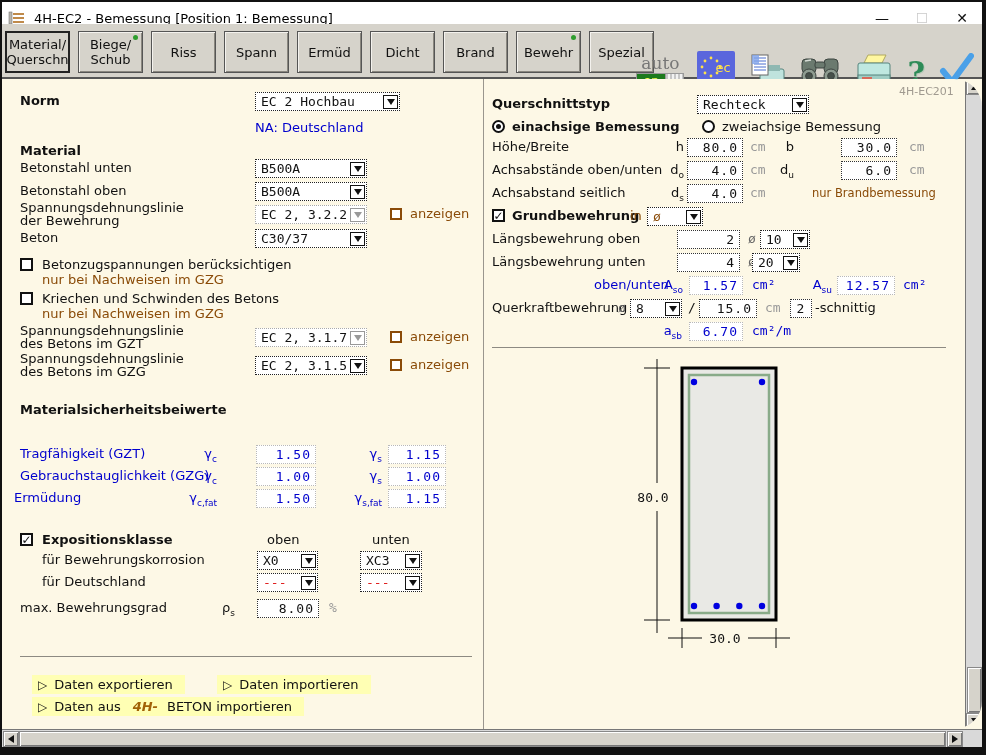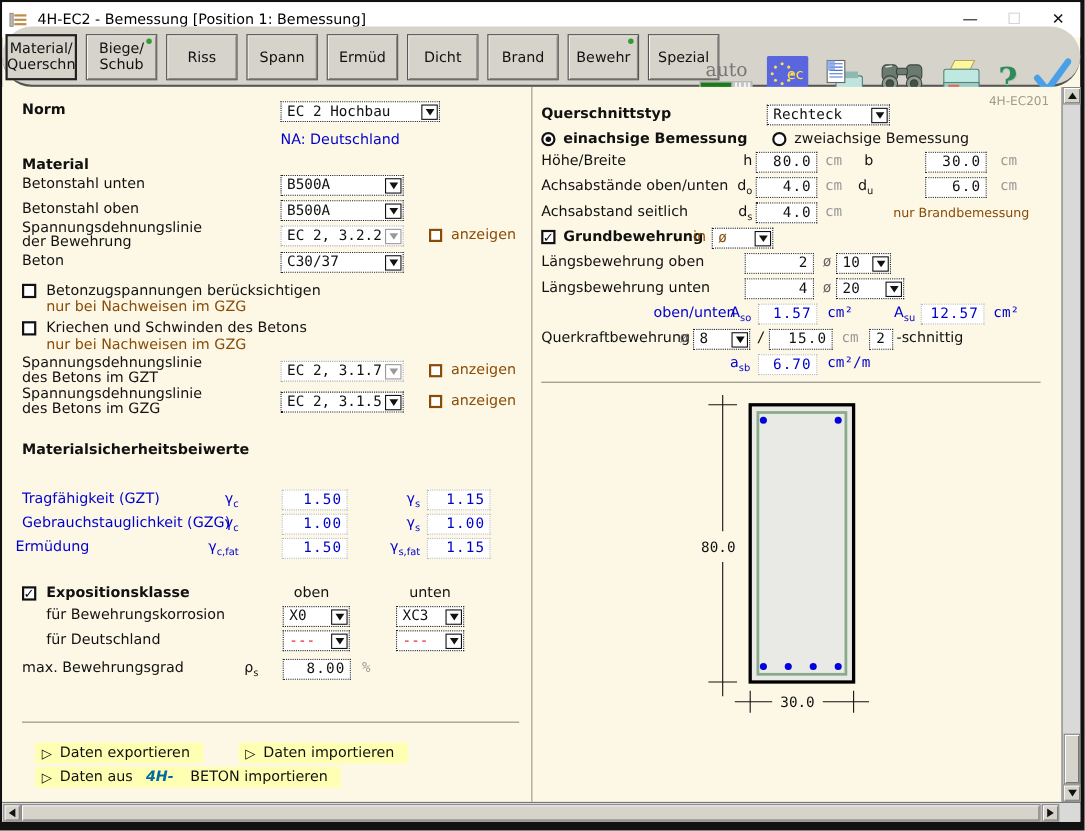--- a/index.html
+++ b/index.html
@@ -11,38 +11,38 @@
     background:#fdf8e6;font-family:"DejaVu Sans",sans-serif;font-size:13px;color:#111;
   }
   
   .titlebar{position:absolute;left:0;top:0;right:0;height:32px;background:#fff;display:flex;align-items:center;}
   .app-icon{width:18px;height:14px;margin-left:6px;display:inline-block;}
   .title{margin-left:8px;font-size:13px;color:#000;}
   .win-btns{margin-left:auto;display:flex;align-items:center;height:100%;}
   .wbtn{width:40px;text-align:center;font-size:14px;line-height:22px;cursor:default;}
   .wbtn.max{color:#c9c9c9;}
   
-  .toolbar{position:absolute;left:0;top:22px;right:0;height:55px;background:#d6d3cb;border-bottom:2px solid #555;border-radius:27px;}
+  .toolbar{position:absolute;left:0;top:22px;right:0;height:55px;background:#d6d3cb;border-bottom:2px solid #555;}
   .tabs{position:absolute;left:3px;top:7px;display:flex;gap:8px;}
   .tab{position:relative;width:65px;height:42px;background:#d6d3cb;border:1px solid #555;
        box-shadow:inset 1px 1px 0 #f4f2ee, inset -1px -1px 0 #8a877f;
        display:flex;flex-direction:column;justify-content:center;align-items:center;
        font-size:13px;line-height:15px;cursor:default;}
   .tab.active{border:2px solid #222;box-shadow:none;}
   .dot{position:absolute;top:3px;right:4px;width:5px;height:5px;border-radius:50%;background:#2f9e2f;}
   .tb-right{position:absolute;right:8px;top:25px;transform:translateY(-50%);display:flex;align-items:flex-end;gap:13px;top:27px;transform:none;}
   .auto-toggle{display:flex;flex-direction:column;align-items:center;}
   .auto-cap{font-family:"DejaVu Serif",serif;font-size:17px;line-height:15px;color:#777;}
   .auto-sw{display:flex;border:1px solid #999;background:#f0f0f0;height:17px;margin-top:2px;}
   .auto-on{background:#1c7a1c;color:#ffff55;font-size:12px;line-height:15px;width:28px;text-align:center;}
   .auto-off{width:18px;background:repeating-linear-gradient(90deg,#c6c6c6 0 2px,#f2f2f2 2px 4px);border-left:1px solid #999;}
   .tbicon{display:block;}
   .help-q{font-family:"DejaVu Serif",serif;font-weight:bold;font-size:30px;line-height:34px;color:#2e8b57;text-shadow:1px 1px 0 #b9c9b9;}
   
-  .content{position:absolute;left:0;top:77px;right:0;bottom:18px;background:#fdf8e6;overflow:hidden;}
+  .content{position:absolute;left:0;top:77px;right:0;bottom:18px;background:#fdf8e6;overflow:hidden;border-radius:28px;}
   .panel{position:absolute;top:0;bottom:0;}
   .panel.left{left:0;width:481px;}
   .panel.right{left:482px;width:480px;}
   .vdivider{position:absolute;left:481px;top:0;bottom:0;width:1px;background:#9a968e;}
   .row{position:absolute;left:0;width:100%;height:18px;}
   .row > *{position:absolute;line-height:18px;white-space:nowrap;}
   .lbl{color:#111;}
   .b{font-weight:bold;}
   .blue{color:#0000cd;}
   .brown{color:#8a4b08;}
@@ -70,21 +70,21 @@
   .cb.brown{width:12px;height:12px;border:2px solid #8a4b08;}
   .radio{width:13px;height:13px;border:2px solid #111;border-radius:50%;background:#fff;display:flex;align-items:center;justify-content:center;}
   .radio i{width:5px;height:5px;border-radius:50%;background:#111;display:none;}
   .radio.on i{display:block;}
   .sym{display:inline-block;text-align:right;}
   sub{font-size:9px;letter-spacing:0;}
   .hline{position:absolute;height:1px;background:#8d8a82;}
   
   .action{position:absolute;height:19px;background:#ffffb4;display:flex;align-items:center;gap:7px;padding:0 12px 0 6px;font-size:13px;cursor:default;}
   .tri{font-size:12px;line-height:18px;}
-  .logo4h{color:#0369a1;font-style:italic;font-weight:bold;margin-left:5px;margin-right:8px;}
+  .logo4h{color:#a16207;font-style:italic;font-weight:bold;margin-left:5px;margin-right:2px;}
   .action span{line-height:18px;}
   
   .vscroll{position:absolute;right:0;top:0;bottom:0;width:17px;background:#d9d9d9;border-left:1px solid #777;}
   .sbtn{position:absolute;left:0;width:17px;height:16px;background:#d6d3cb;border:1px solid #888;
         box-shadow:inset 1px 1px 0 #fff,inset -1px -1px 0 #777;display:flex;align-items:center;justify-content:center;}
   .arr-up{width:0;height:0;border-left:4px solid transparent;border-right:4px solid transparent;border-bottom:6px solid #111;}
   .arr-dn{width:0;height:0;border-left:4px solid transparent;border-right:4px solid transparent;border-top:6px solid #111;}
   .arr-lf{width:0;height:0;border-top:4px solid transparent;border-bottom:4px solid transparent;border-right:6px solid #111;}
   .arr-rt{width:0;height:0;border-top:4px solid transparent;border-bottom:4px solid transparent;border-left:6px solid #111;}
   .vthumb{position:absolute;left:1px;width:15px;background:#d6d3cb;border:1px solid #888;box-shadow:inset 1px 1px 0 #fff,inset -1px -1px 0 #777;}
@@ -483,21 +483,21 @@
           <span class="dd-a">
               <i></i>
             </span>
         </span>
       </div>
 
       <div class="row" style="top:174px">
         <span class="lbl" style="left:8px">Längsbewehrung unten</span>
         <span class="fld" style="left:193px;width:63px">4</span>
         <span class="mono" style="left:264px;color:#666">ø</span>
-        <span class="dd" style="left:276px;width:62px">
+        <span class="dd" style="left:268px;width:48px">
           <span class="dd-t">20</span>
           <span class="dd-a">
               <i></i>
             </span>
         </span>
       </div>
 
       <div class="row" style="top:197px">
         <span class="blue" style="left:110px">oben/unten</span>
         <span class="sym blue" style="left:175px;width:24px"><span>A</span><sub>so</sub></span>

